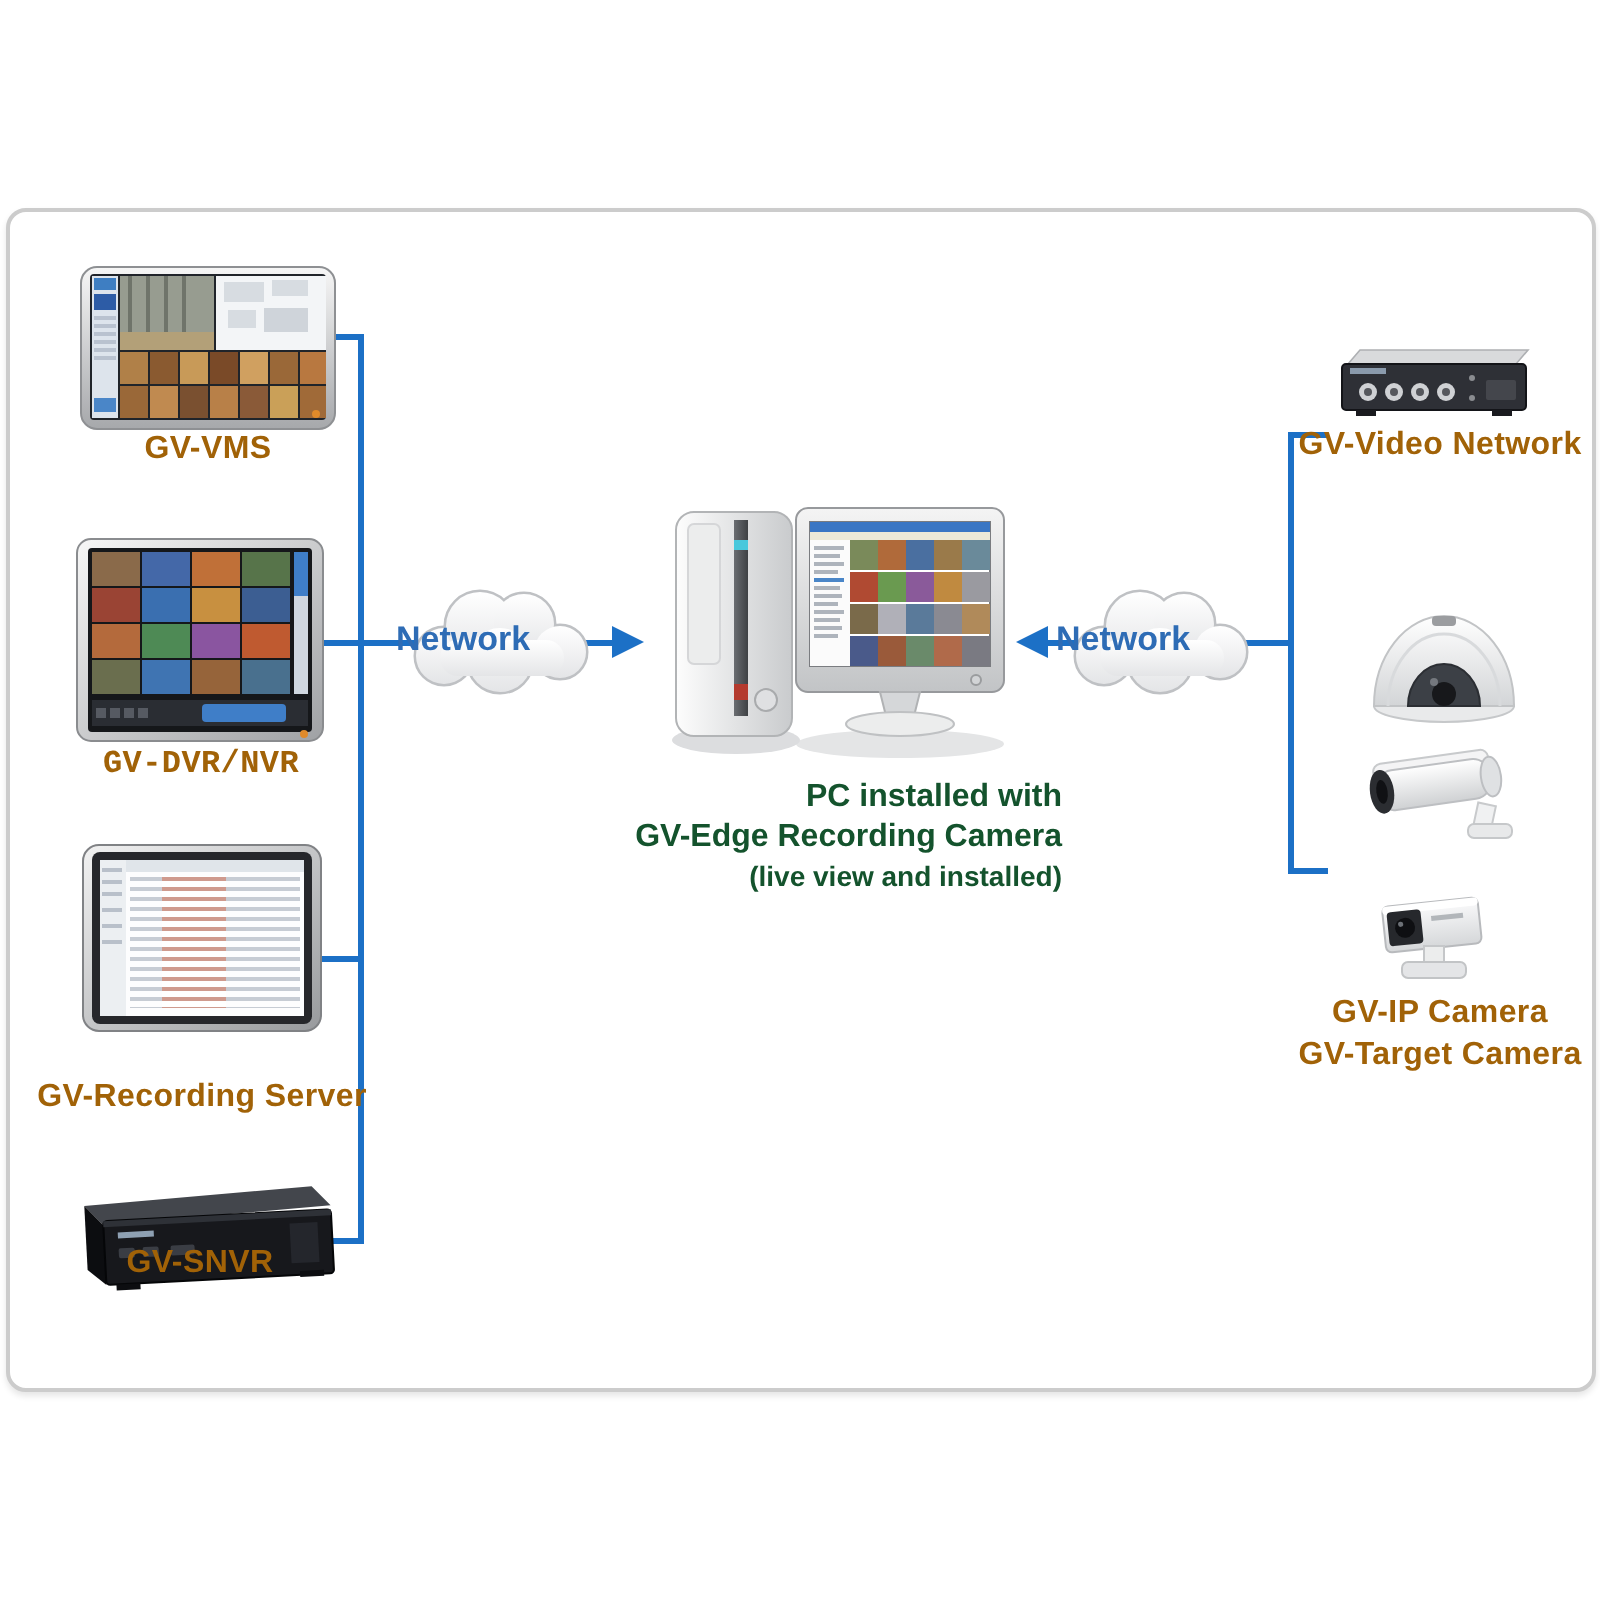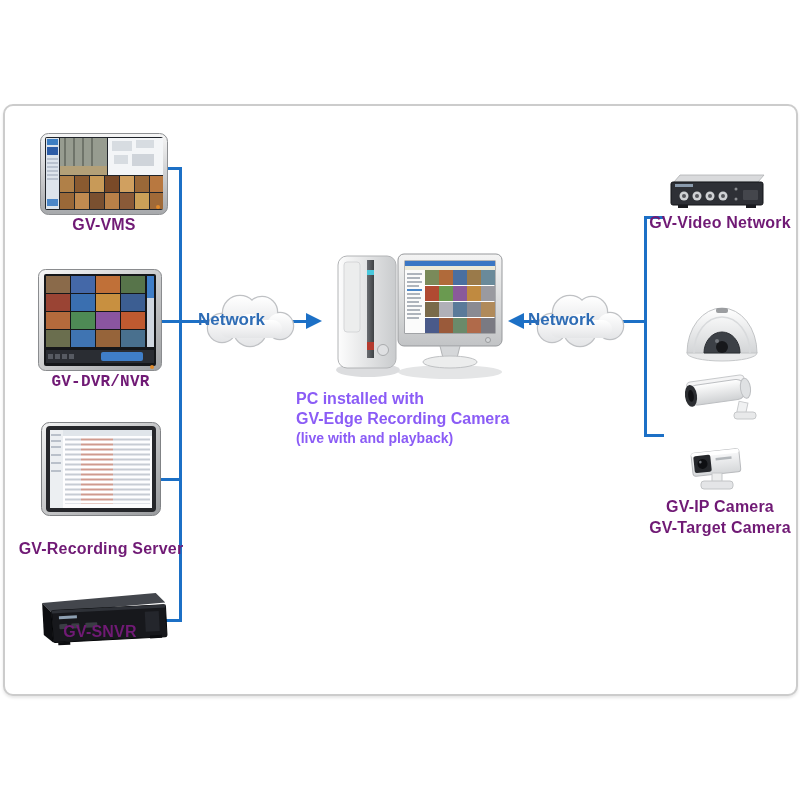--- a/index.html
+++ b/index.html
@@ -8,24 +8,24 @@
     font-family:"Liberation Sans",sans-serif;
   }
   .abs{position:absolute;}
   .frame{
     left:3px;top:104px;width:791px;height:588px;
     border:2px solid #cccccc;border-radius:10px;background:#ffffff;
     box-shadow:0 2px 3px rgba(0,0,0,0.10);
   }
   .hline,.vline{background:#1c70c6;}
   .lbl{
-    color:#701a75;font-size:16px;font-weight:700;text-align:center;
+    color:#a16207;font-size:16px;font-weight:700;text-align:center;
     letter-spacing:0.2px;white-space:nowrap;
   }
-  .pc-caption{width:235px;text-align:left;color:#8b5cf6;font-weight:700;}
+  .pc-caption{width:235px;text-align:right;color:#14532d;font-weight:700;}
   .pc-caption .l1,.pc-caption .l2{font-size:16px;line-height:20px;}
   .pc-caption .l3{font-size:14px;line-height:19px;}
   .cloud-wrap{width:104px;height:66px;}
   .cloud-label{
     position:absolute;left:0;top:22px;width:104px;text-align:left;
     color:#2e6cb5;font-size:17px;font-weight:700;
   }
   .arrow-right-head{
     width:0;height:0;border-top:8px solid transparent;border-bottom:8px solid transparent;
     border-left:16px solid #1c70c6;
@@ -313,21 +313,21 @@
         <rect x="153" y="68" width="14" height="15" fill="#7a7a82"></rect>
       </g>
       <circle cx="160" cy="90" r="2.5" fill="#d2d4d6" stroke="#9a9c9e"></circle>
       <polygon points="112,96 132,96 129,108 115,108" fill="#d5d7d9" stroke="#b0b2b4"></polygon>
       <ellipse cx="122" cy="112" rx="27" ry="6" fill="#eceded" stroke="#bfc1c3"></ellipse>
     </svg>
   </div>
   <div class="abs pc-caption" style="left:296px;top:389px;">
     <div class="l1">PC installed with</div>
     <div class="l2">GV-Edge Recording Camera</div>
-    <div class="l3">(live with and playback)</div>
+    <div class="l3">(live view and installed)</div>
   </div>
 
   <div class="abs" style="left:666px;top:172px;">
     <svg width="100" height="40" viewBox="0 0 100 40">
       <polygon points="8,10 92,10 98,3 14,3" fill="#d9dadc" stroke="#aeb0b3" stroke-width="0.8"></polygon>
       <rect x="5" y="10" width="92" height="23" rx="2" fill="#2e3036" stroke="#131418"></rect>
       <rect x="9" y="12" width="18" height="3" fill="#8a9aac"></rect>
       <circle cx="18" cy="24" r="4.5" fill="#cfd1d4"></circle>
         <circle cx="18" cy="24" r="2" fill="#55575c"></circle>
       <circle cx="31" cy="24" r="4.5" fill="#cfd1d4"></circle>

